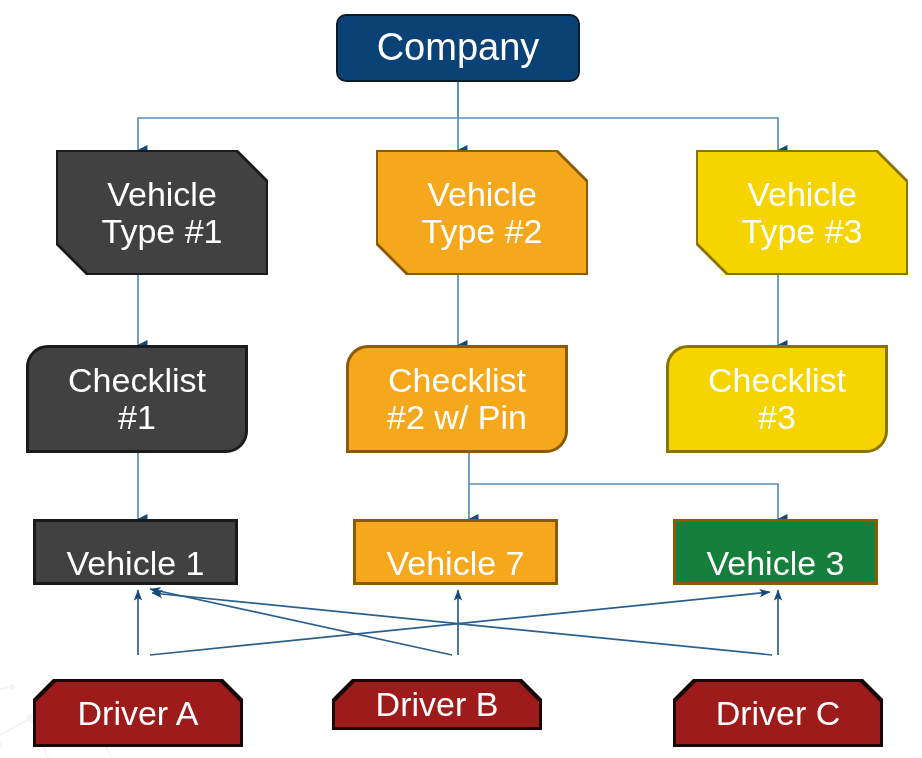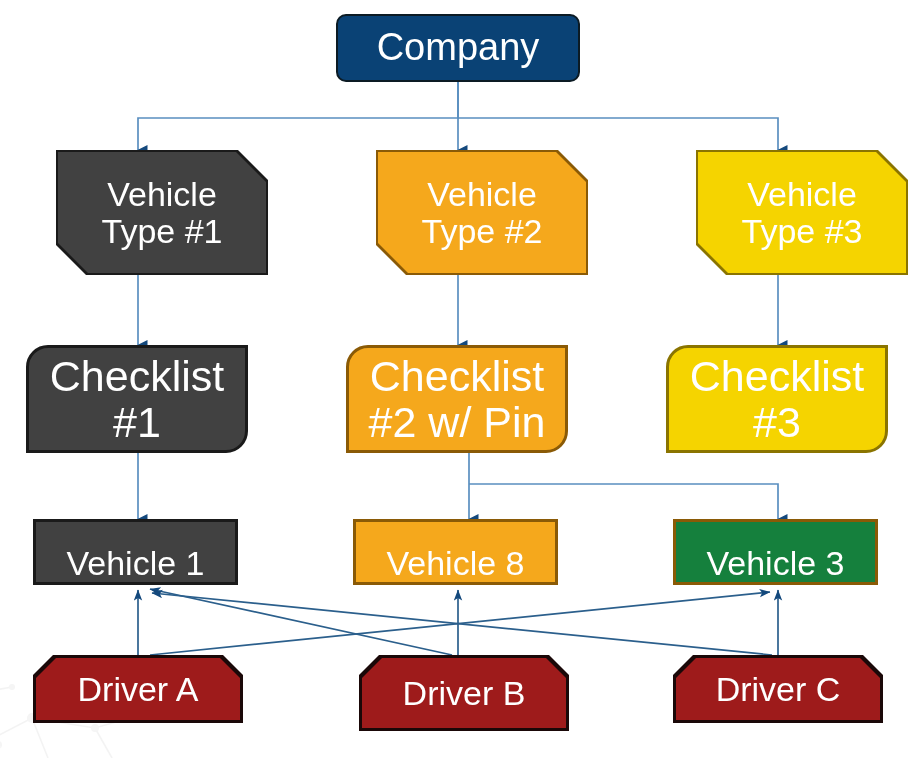--- a/index.html
+++ b/index.html
@@ -69,40 +69,41 @@
     margin-left: 24px;
   }
   .shape-vtype .fillbox {
     position: absolute;
     inset: 0;
     clip-path: polygon(0 0, calc(100% - 30px) 0, 100% 30px, 100% 100%, 30px 100%, 0 calc(100% - 30px));
   }
 
   
   .shape-checklist {
-    font-size: 43px;
+    font-size: 34px;
     border-width: 3px;
     border-style: solid;
     border-radius: 22px 0 22px 0;
   }
 
   
   .shape-vehicle {
     font-size: 34px;
     border-width: 3px;
     border-style: solid;
     border-radius: 0;
     align-items: flex-end;
   }
 
   
   .shape-driver {
     font-size: 34px;
     background: transparent;
     border: none;
+    margin-top: 24px;
   }
   .shape-driver .fillbox {
     position: absolute;
     inset: 0;
     clip-path: polygon(20px 0, calc(100% - 20px) 0, 100% 20px, 100% 100%, 0 100%, 0 20px);
   }
 
   .fillbox { z-index: 0; }
   .node .node-label { position: relative; z-index: 1; }
 </style>
@@ -203,34 +204,34 @@
   <div class="node shape-checklist" style="left:666px; top:345px; width:222px; height:108px; background:#f5d400; border-color:#8a7400;">
     <span class="node-label">Checklist
 #3</span>
   </div>
 
   <div class="node shape-vehicle" style="left:33px; top:519px; width:205px; height:66px; background:#414141; border-color:#1a1a1a;">
     <span class="node-label">Vehicle 1</span>
   </div>
 
   <div class="node shape-vehicle" style="left:353px; top:519px; width:205px; height:66px; background:#f5a81c; border-color:#8a5a06;">
-    <span class="node-label">Vehicle 8</span>
+    <span class="node-label">Vehicle 7</span>
   </div>
 
   <div class="node shape-vehicle" style="left:673px; top:519px; width:205px; height:66px; background:#15803d; border-color:#8a5a06;">
     <span class="node-label">Vehicle 3</span>
   </div>
 
   <div class="node shape-driver" style="left:33px; top:655px; width:210px; height:68px;">
     <span class="fillbox" style="background:#1a0808;"></span>
     <span class="fillbox" style="background:#9e1b1b; left:3px; top:3px; right:3px; bottom:3px;"></span>
     <span class="node-label">Driver A</span>
   </div>
 
-  <div class="node shape-driver" style="left:359px; top:655px; width:210px; height:76px;">
+  <div class="node shape-driver" style="left:332px; top:655px; width:210px; height:51px;">
     <span class="fillbox" style="background:#1a0808;"></span>
     <span class="fillbox" style="background:#9e1b1b; left:3px; top:3px; right:3px; bottom:3px;"></span>
     <span class="node-label">Driver B</span>
   </div>
 
   <div class="node shape-driver" style="left:673px; top:655px; width:210px; height:68px;justify-content:flex-end;">
     <span class="fillbox" style="background:#1a0808;"></span>
     <span class="fillbox" style="background:#9e1b1b; left:3px; top:3px; right:3px; bottom:3px;"></span>
     <span class="node-label">Driver C</span>
   </div>

